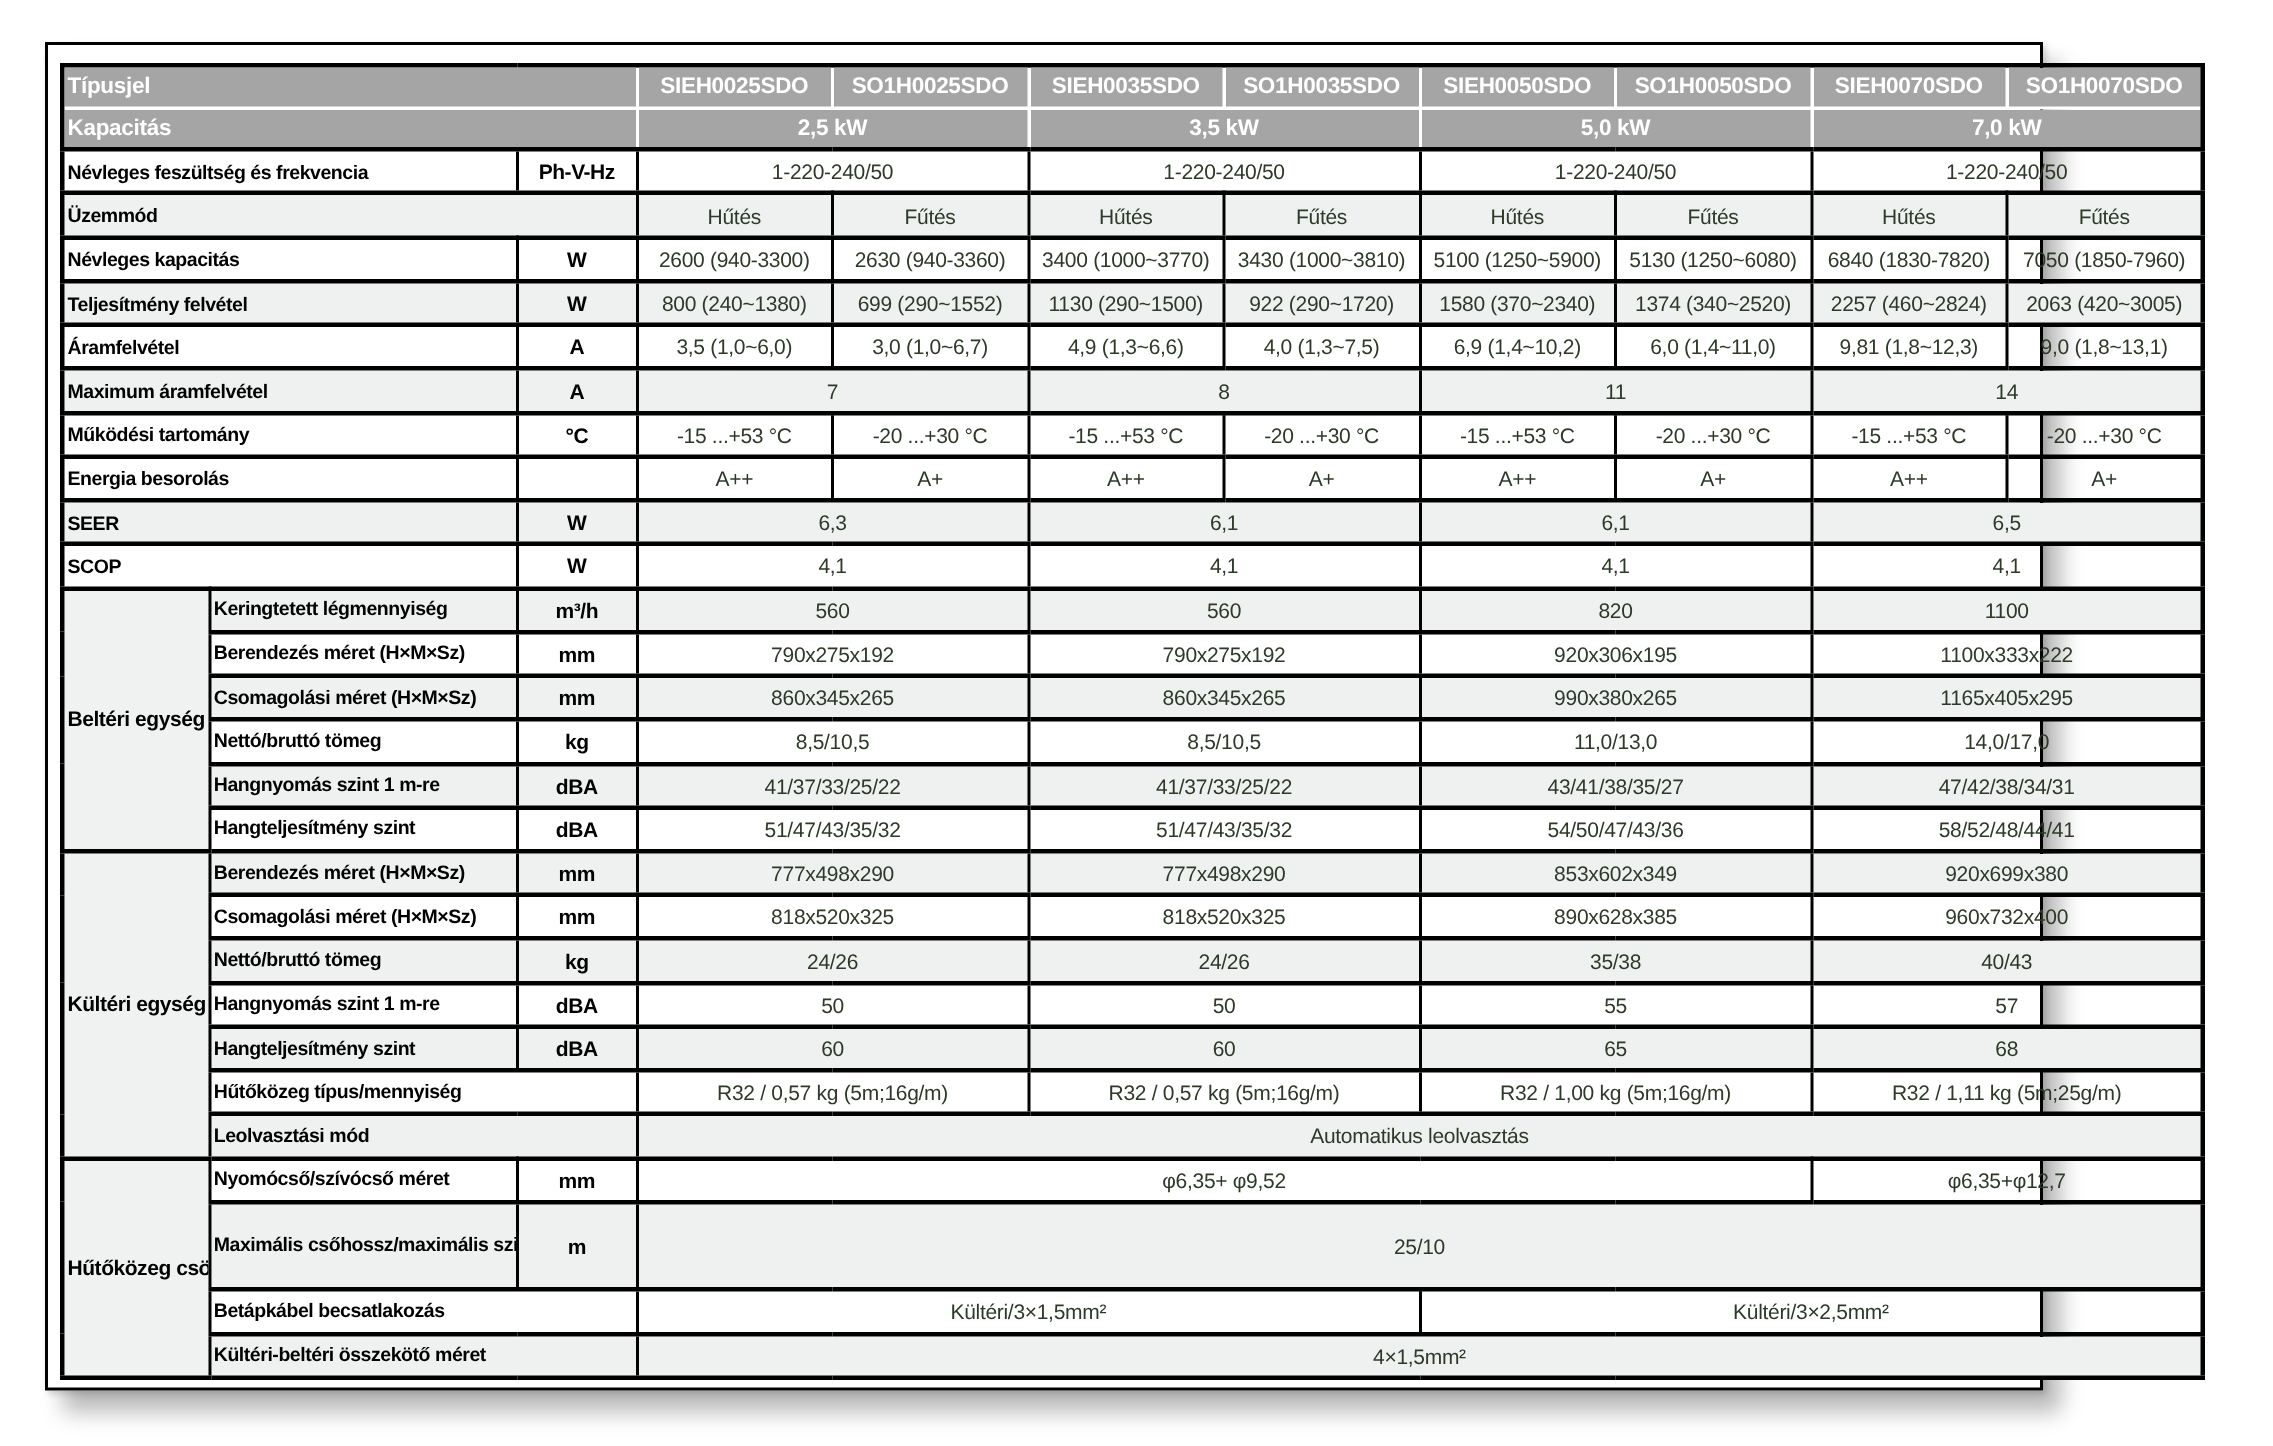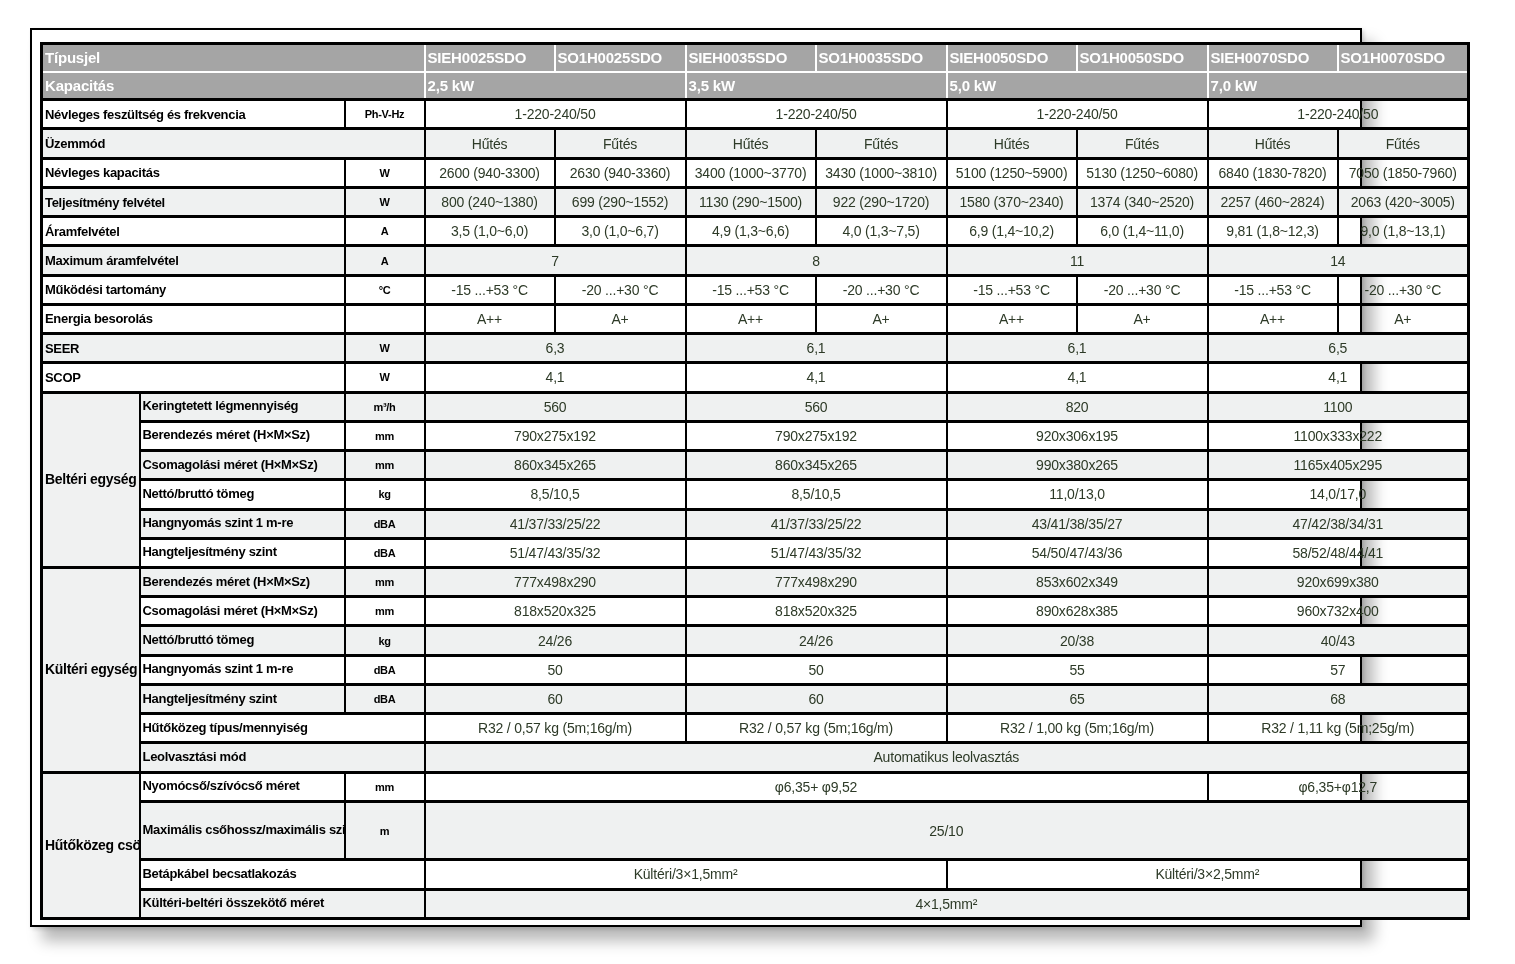--- a/index.html
+++ b/index.html
@@ -8,26 +8,26 @@
         border:2px solid #000;box-sizing:border-box;
         box-shadow:12px 14px 14px rgba(0,0,0,0.28), 2px 2px 4px rgba(0,0,0,0.15);}
   .frame{position:absolute;left:8px;top:12px;right:5px;bottom:5px;}
   table.spec{border-collapse:collapse;table-layout:fixed;width:100%;height:100%;border:3px solid #000;}
   table.spec td{border:2px solid #000;border-top-width:3px;border-bottom-width:3px;
         overflow:hidden;white-space:nowrap;padding:0 2px;box-sizing:border-box;}
   tr{height:26px;}
   tr.hdr{height:25px;}
   tr.hdr td{background:#a5a5a5;border:2px solid #fff;color:#fff;font-weight:bold;font-size:15px;letter-spacing:-0.2px;}
   td.hl{text-align:left;padding-left:7px;}
-  td.hc{}
+  td.hc{text-align:center;}
   td.lbl,td.sub{font-weight:bold;color:#000;font-size:13px;text-align:left;padding-left:6px;letter-spacing:-0.3px;}
   td.sub{white-space:normal;line-height:1.15;}
   td.sec{font-weight:bold;color:#000;font-size:14px;text-align:left;padding-left:5px;
          background:#f0f1f1;white-space:normal;line-height:1.25;letter-spacing:-0.3px;}
-  td.unit{font-weight:bold;color:#000;font-size:11px;text-align:center;letter-spacing:-0.3px;}
+  td.unit{font-weight:bold;color:#000;font-size:14px;text-align:center;letter-spacing:-0.3px;}
   td.val{color:#2d3a27;font-size:14px;text-align:center;letter-spacing:-0.2px;}
   tr.g td{background:#eff1f1;}
   tr.g td.sec, td.sec{background:#f0f1f1;}
 </style>
 </head>
 <body>
 
 <div class="page">
 <div class="frame">
 <table class="spec">
@@ -251,21 +251,21 @@
 <td class="val" colspan="2">818x520x325</td>
 <td class="val" colspan="2">890x628x385</td>
 <td class="val" colspan="2">960x732x400</td>
 </tr>
 
 <tr class="g">
 <td class="sub">Nettó/bruttó tömeg</td>
 <td class="unit">kg</td>
 <td class="val" colspan="2">24/26</td>
 <td class="val" colspan="2">24/26</td>
-<td class="val" colspan="2">20/38</td>
+<td class="val" colspan="2">35/38</td>
 <td class="val" colspan="2">40/43</td>
 </tr>
 
 <tr>
 <td class="sub">Hangnyomás szint 1 m-re</td>
 <td class="unit">dBA</td>
 <td class="val" colspan="2">50</td>
 <td class="val" colspan="2">50</td>
 <td class="val" colspan="2">55</td>
 <td class="val" colspan="2">57</td>

